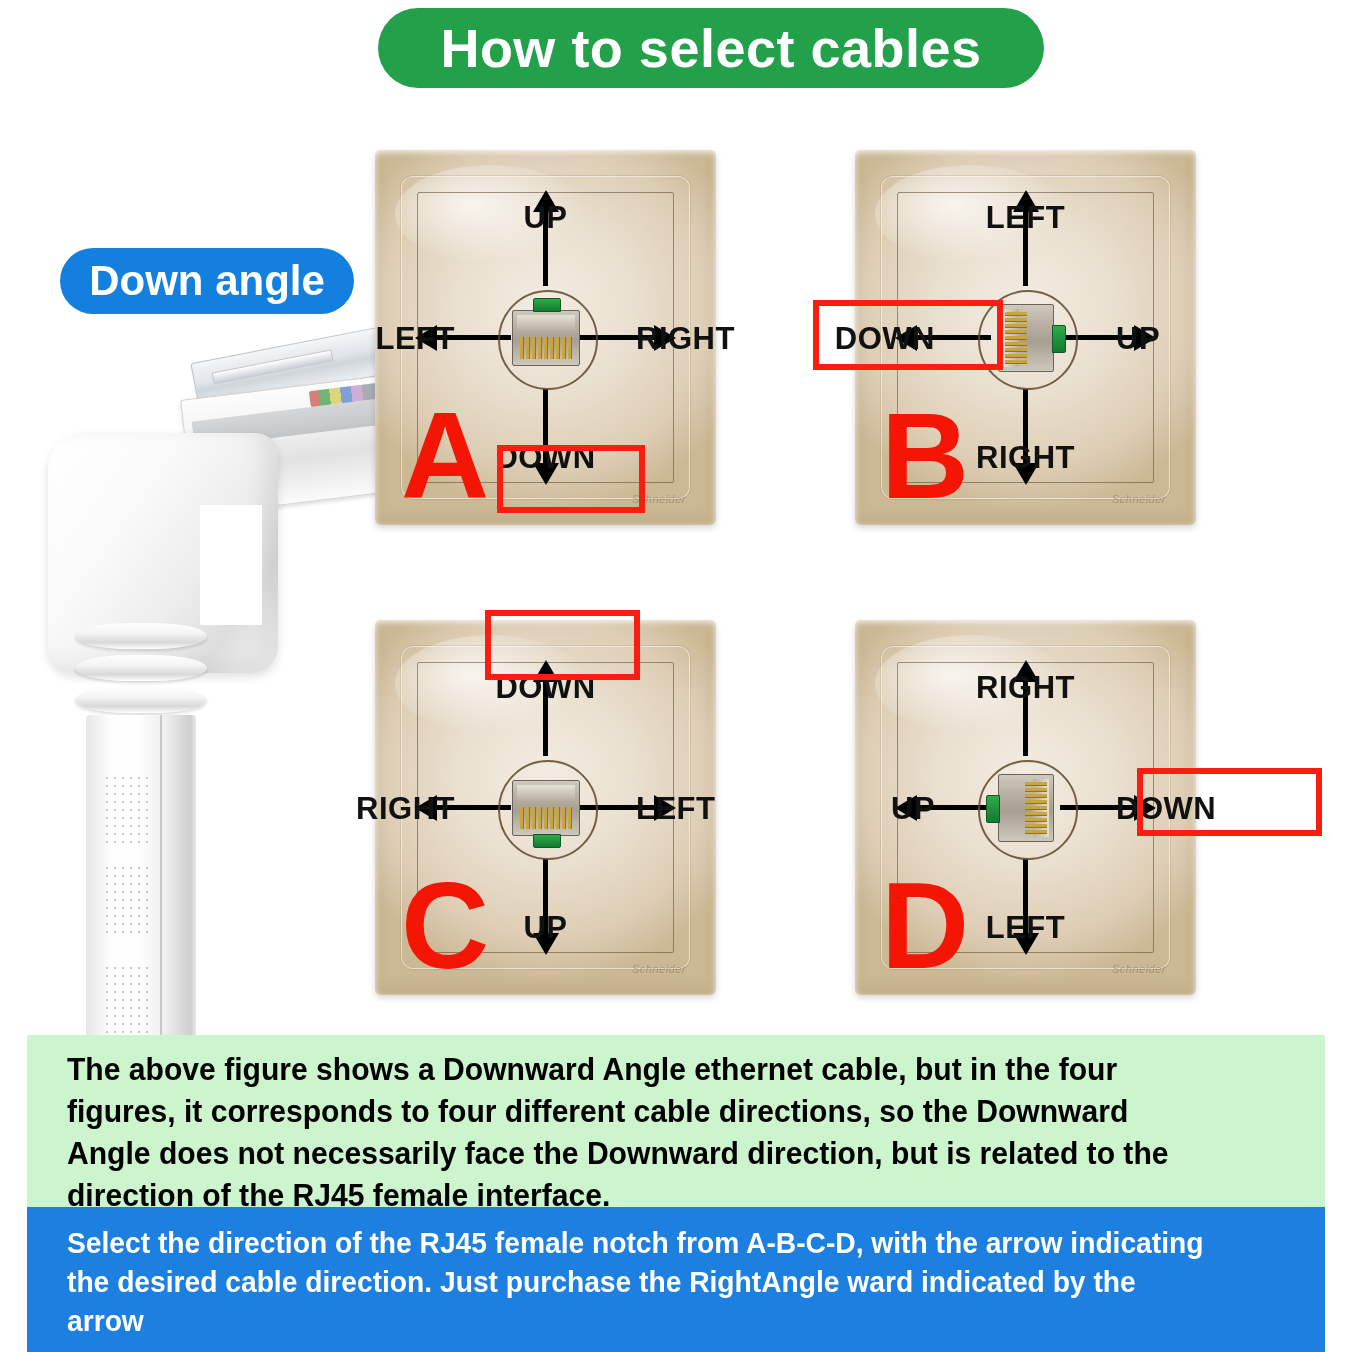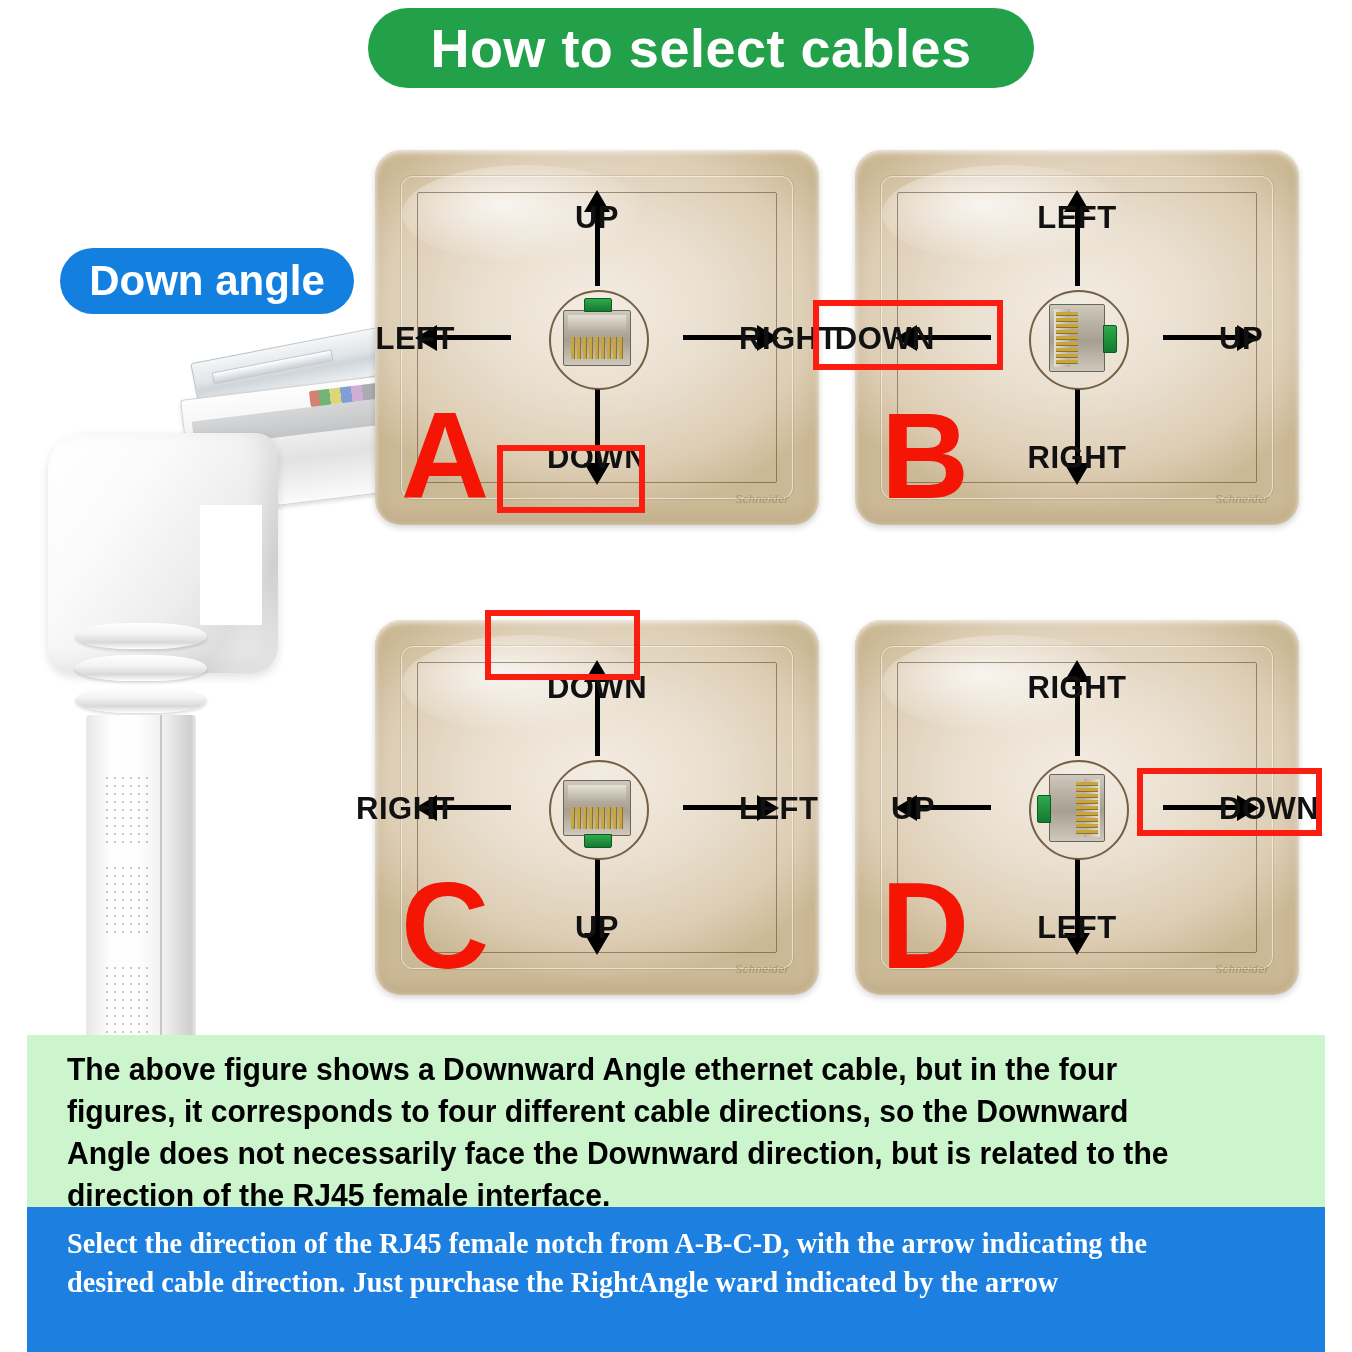--- a/index.html
+++ b/index.html
@@ -8,21 +8,21 @@
     width:1352px;height:1352px;
     background:#ffffff;
     font-family:"Liberation Sans", sans-serif;
     overflow:hidden;
     position:relative;
   }
 
   
   #title-banner{
     position:absolute;
-    left:368px; top:8px;
+    left:378px; top:8px;
     width:666px; height:80px;
     background:#22a04a;
     border-radius:40px;
     display:flex; align-items:center; justify-content:center;
   }
   #title-banner .t{
     color:#ffffff;
     font-size:54px;
     font-weight:bold;
     letter-spacing:0.5px;
@@ -119,22 +119,22 @@
     background:
       radial-gradient(circle at 3px 3px,#9a9a9a 1.1px,transparent 1.4px) 0 0/8px 8px;
     opacity:.55;
   }
   .cp1{top:60px;} .cp2{top:150px;} .cp3{top:250px;}
   .cable-seam{position:absolute;left:74px;top:0;width:2px;height:330px;background:rgba(120,120,120,.35);}
 
   
   .plate{
     position:absolute;
-    width:444px;height:375px;
-    border-radius:26px;
+    width:341px;height:375px;
+    border-radius:6px;
     background:
       radial-gradient(ellipse 62% 55% at 50% 42%, #f3ece2 0%, #eae0d0 42%, #ddcdb4 78%, #cbb894 100%);
     box-shadow:0 3px 6px rgba(0,0,0,.16), inset 0 2px 6px rgba(255,255,255,.85), inset 0 -6px 14px rgba(150,125,90,.22);
   }
   .plate .bezel{
     position:absolute;left:26px;top:26px;right:26px;bottom:26px;
     border-radius:12px;
     box-shadow:inset 0 0 0 1px rgba(255,255,255,.55), 0 0 0 1px rgba(140,115,80,.20);
   }
   .plate .inner-line{
@@ -265,21 +265,20 @@
     transform:scaleX(.94);
     transform-origin:left top;
   }
   #note-blue{
     position:absolute;
     left:27px; top:1207px;
     width:1298px; height:145px;
     background:#1d80e0;
     box-sizing:border-box;
     padding:16px 34px 0 40px;
-    font-family:Liberation Serif, serif;
   }
   #note-blue p{
     margin:0;
     font-size:30px;font-weight:bold;color:#fff;
     line-height:1.3;
     transform:scaleX(.94);
     transform-origin:left top;
   }
 </style>
 </head>

